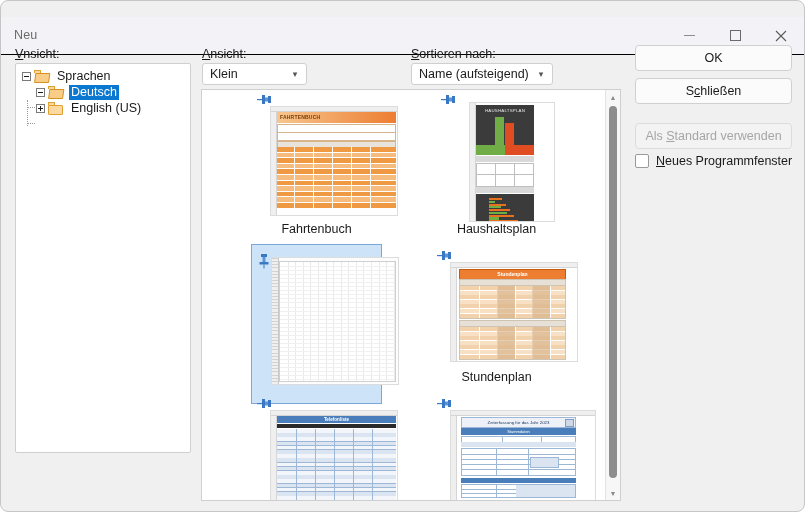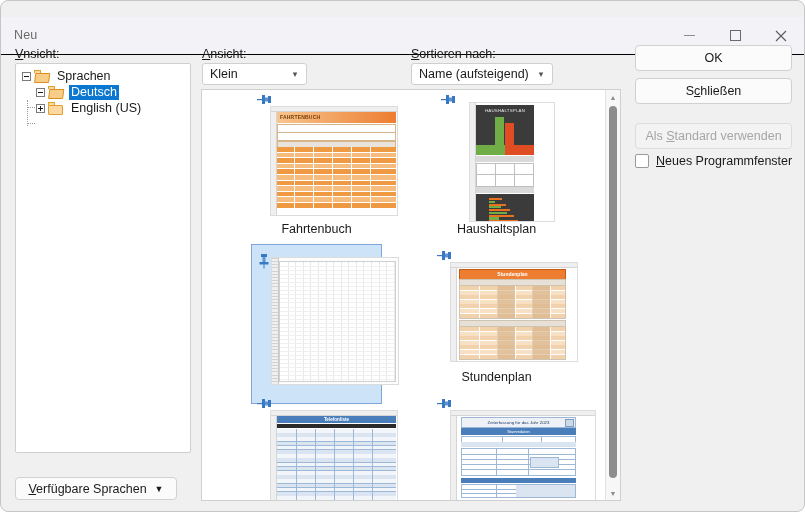--- a/index.html
+++ b/index.html
@@ -710,18 +710,14 @@
 
   <div class="btn disabled" style="left:634px; top:122px; width:157px; height:26px;">
     <span>Als <u>S</u>tandard verwenden</span>
   </div>
 
   <div class="checkrow" style="left:634px; top:153px;">
     <span class="cbox"></span>
     <span><u>N</u>eues Programmfenster</span>
   </div>
 
-  <div class="btn btn-split" style="left:14px; top:476px; width:162px; height:23px;">
-    <span><u>V</u>erfügbare Sprachen</span>
-    <span class="caret">▼</span>
-  </div>
 
 </div>
 
 </body></html>

